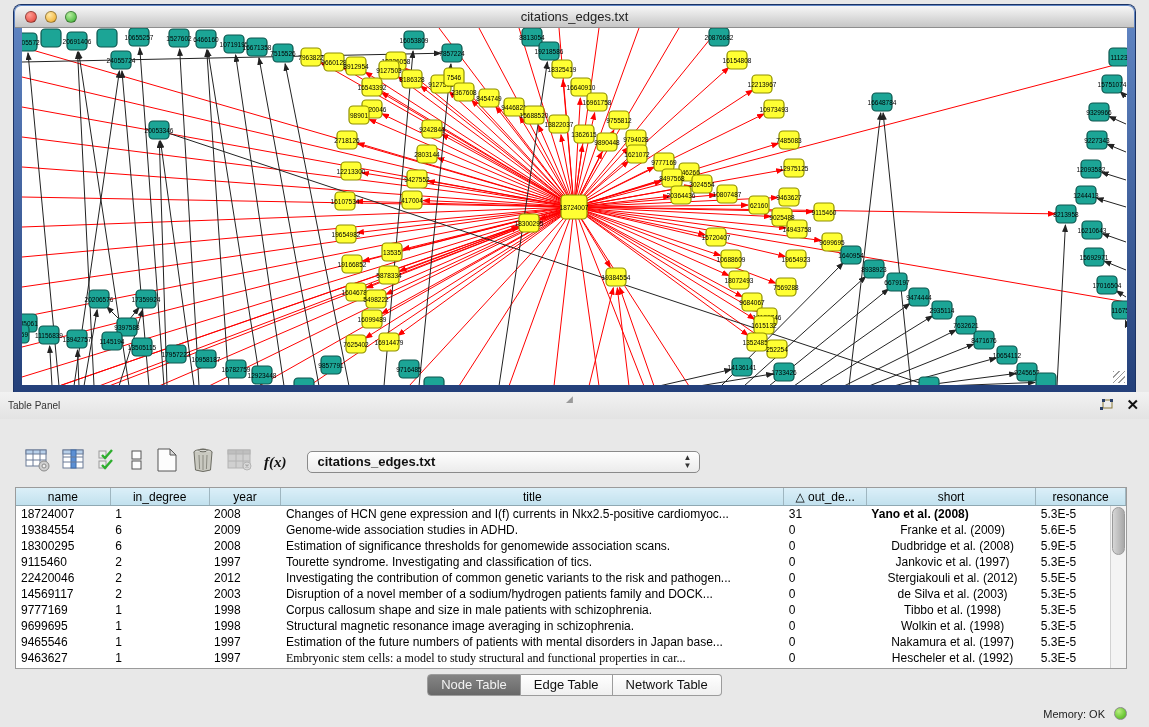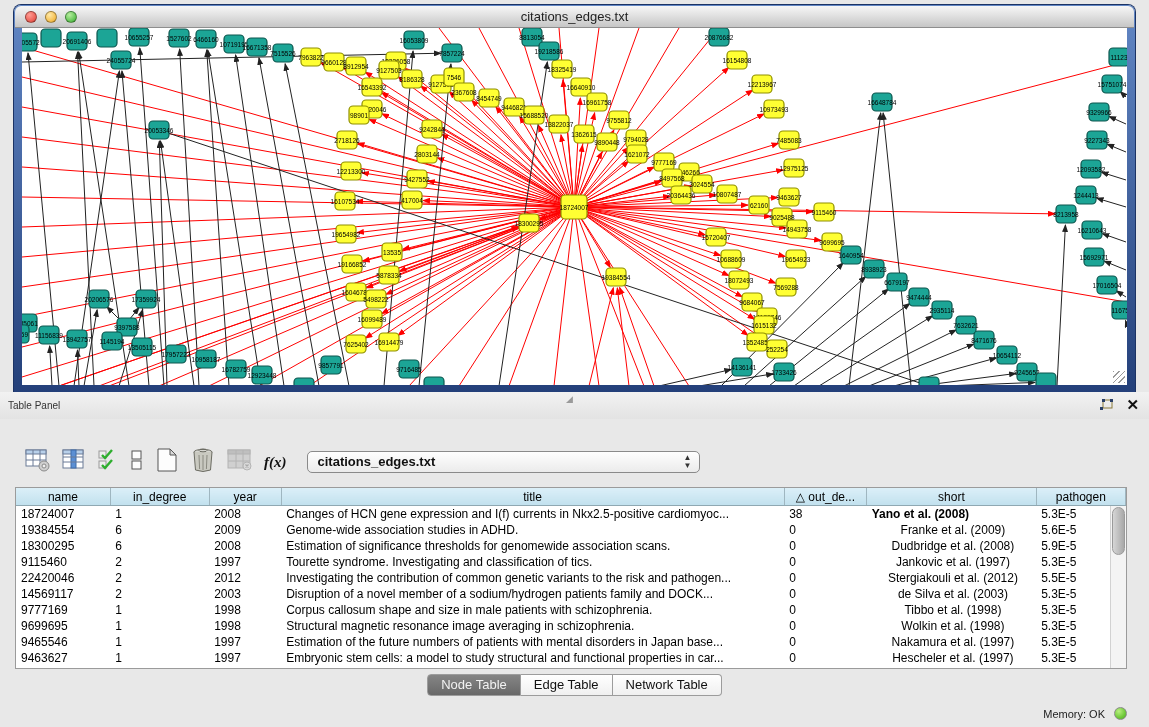--- a/index.html
+++ b/index.html
@@ -586,30 +586,30 @@
   <div id="table-wrap">
     <table>
       <thead>
           <tr id="thead-row">
             <th style="width: 90px;">name</th>
             <th style="width: 95px;">in_degree</th>
             <th style="width: 68px;">year</th>
             <th style="width: 500px;">title</th>
             <th style="width: 77px;"><span>△ </span>out_de...</th>
             <th style="width: 165px;">short</th>
-            <th style="width: 85px;">pathogen</th>
+            <th style="width: 85px;">resonance</th>
           </tr>
         </thead>
       <tbody id="tbody">
           <tr>
             <td style="width: 90px;">18724007</td>
             <td style="width: 95px;">1</td>
             <td style="width: 68px;">2008</td>
             <td style="width: 500px;">Changes of HCN gene expression and I(f) currents in Nkx2.5-positive cardiomyoc...</td>
-            <td style="width: 77px;">38</td>
+            <td style="width: 77px;">31</td>
             <td style="width: 165px;  font-weight: bold;">Yano et al. (2008)</td>
             <td style="width: 85px;">5.3E-5</td>
           </tr>
           <tr>
             <td style="width: 90px;">19384554</td>
             <td style="width: 95px;">6</td>
             <td style="width: 68px;">2009</td>
             <td style="width: 500px;">Genome-wide association studies in ADHD.</td>
             <td style="width: 77px;">0</td>
             <td style="width: 165px; text-align: center;">Franke et al. (2009)</td>
@@ -675,23 +675,23 @@
             <td style="width: 68px;">1997</td>
             <td style="width: 500px;">Estimation of the future numbers of patients with mental disorders in Japan base...</td>
             <td style="width: 77px;">0</td>
             <td style="width: 165px; text-align: center;">Nakamura et al. (1997)</td>
             <td style="width: 85px;">5.3E-5</td>
           </tr>
           <tr>
             <td style="width: 90px;">9463627</td>
             <td style="width: 95px;">1</td>
             <td style="width: 68px;">1997</td>
-            <td style="width: 500px;">Embryonic stem cells: a model to study structural and functional properties in car...</td>
-            <td style="width: 77px;">0</td>
-            <td style="width: 165px; text-align: center;">Hescheler et al. (1997)</td>
+            <td style="width: 500px; font-family: Liberation Serif, serif;">Embryonic stem cells: a model to study structural and functional properties in car...</td>
+            <td style="width: 77px;">0</td>
+            <td style="width: 165px; text-align: center;">Hescheler et al. (1992)</td>
             <td style="width: 85px;">5.3E-5</td>
           </tr>
         </tbody>
     </table>
     <div class="vscroll">
       <div class="vthumb"></div>
     </div>
   </div>
 
   <div id="status">

